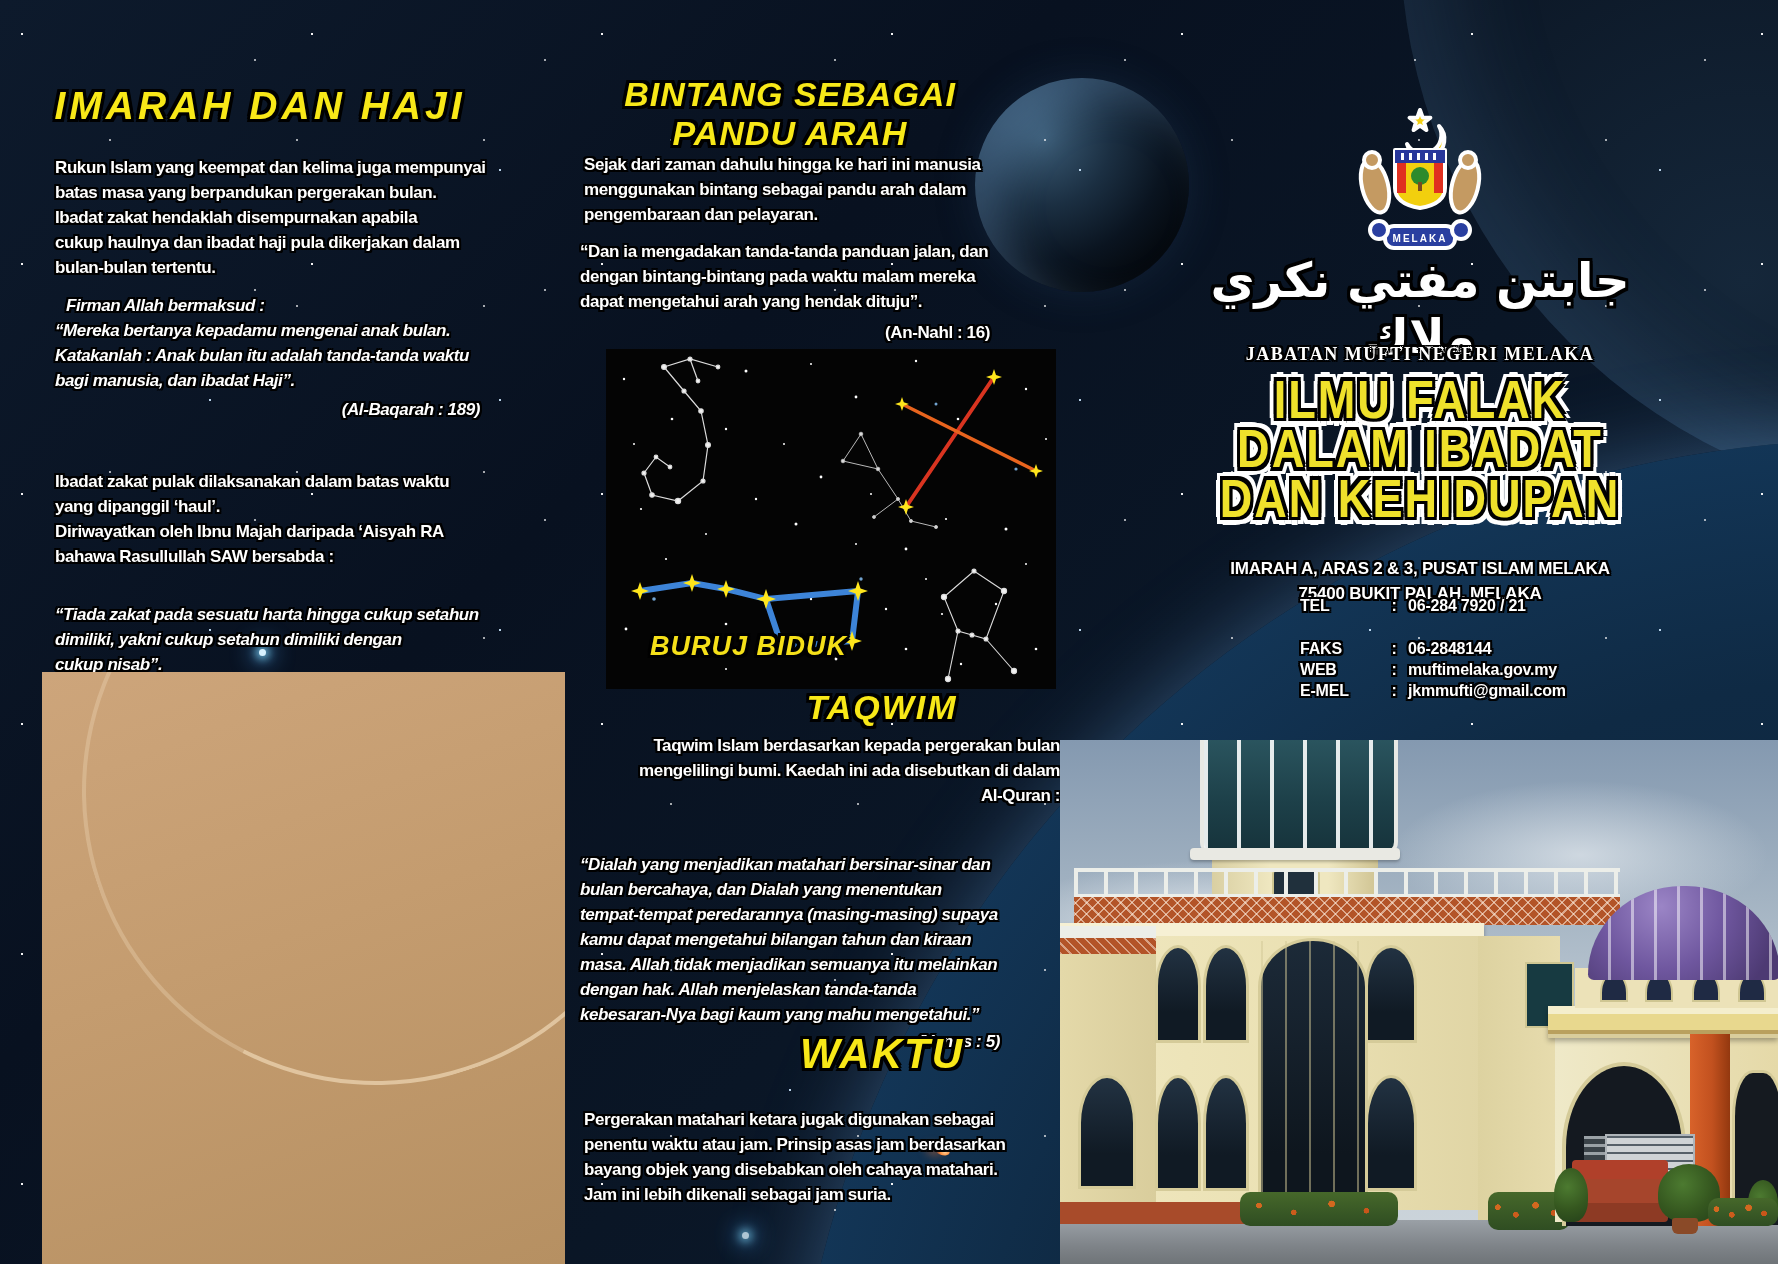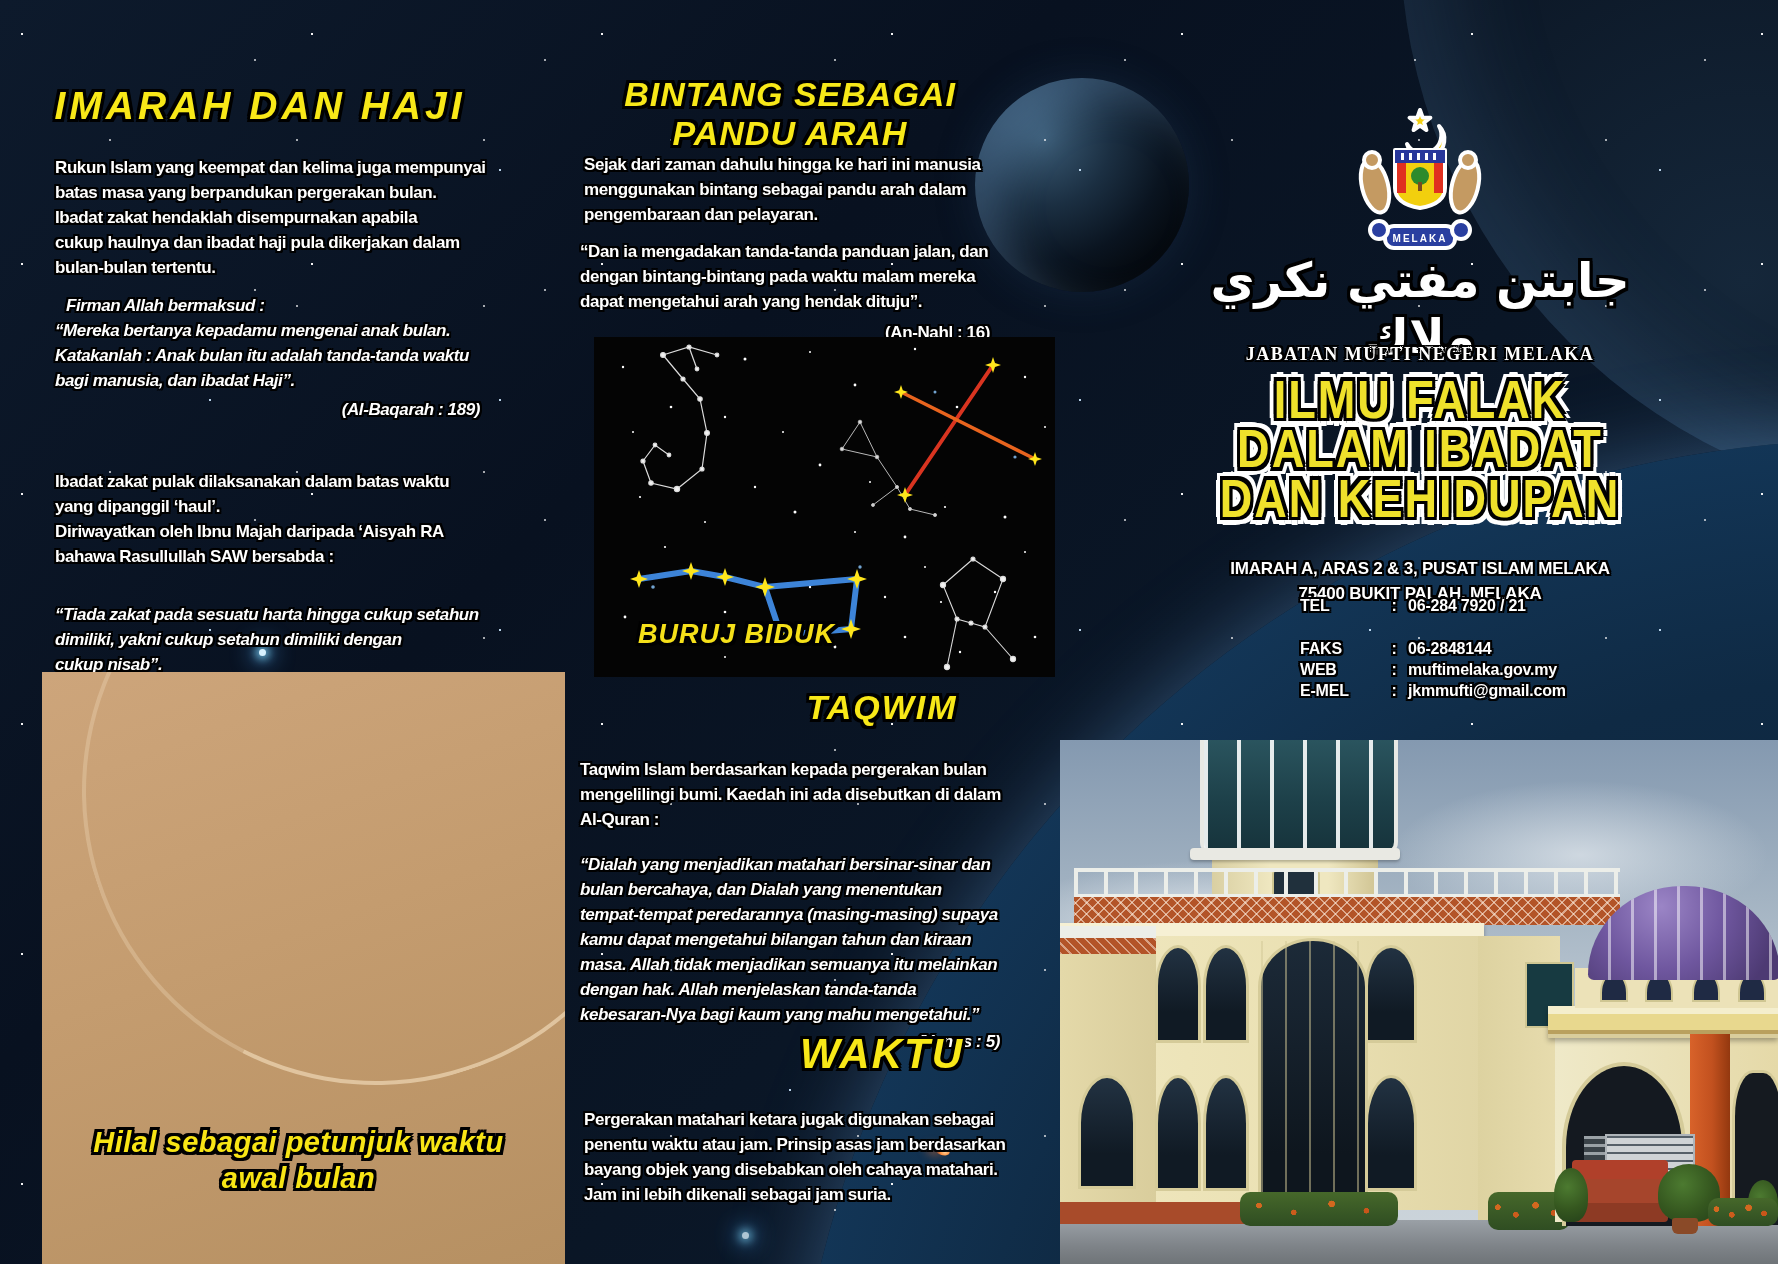--- a/index.html
+++ b/index.html
@@ -175,37 +175,35 @@
     <p class="abs body-text ol2" style="left:55px;top:452px;width:480px;">Ibadat zakat pulak dilaksanakan dalam batas waktu
 yang dipanggil ‘haul’.</p>
     <p class="abs body-text ol2" style="left:55px;top:508px;width:480px;margin-top:11px;">Diriwayatkan oleh Ibnu Majah daripada ‘Aisyah RA
 bahawa Rasullullah SAW bersabda :</p>
     <p class="abs body-text ol2 ital" style="left:55px;top:585px;width:480px;">“Tiada zakat pada sesuatu harta hingga cukup setahun
 dimiliki, yakni cukup setahun dimiliki dengan
 cukup nisab”.</p>
 
     <figure class="abs hilal" style="margin:0;">
       <div class="crescent"></div>
-      <figcaption class="hilal-caption ol3">Hilal sebagai petunjuk waktu
-awal bulan</figcaption>
     </figure>
   </section>
 
   <section>
     <h1 class="abs h-yellow ol3" style="left:565px;top:52px;width:450px;font-size:34px;line-height:39px;letter-spacing:1px;">BINTANG SEBAGAI
 PANDU ARAH</h1>
     <p class="abs body-text ol2" style="left:584px;top:135px;width:470px;">Sejak dari zaman dahulu hingga ke hari ini manusia
 menggunakan bintang sebagai pandu arah dalam
 pengembaraan dan pelayaran.</p>
     <p class="abs body-text ol2" style="left:580px;top:222px;width:470px;">“Dan ia mengadakan tanda-tanda panduan jalan, dan
 dengan bintang-bintang pada waktu malam mereka
 dapat mengetahui arah yang hendak dituju”.</p>
     <p class="abs body-text ol2 ref" style="left:580px;top:303px;width:410px;">(An-Nahl : 16)</p>
 
-    <figure class="abs constel" style="margin:4px;padding-left:11px;">
+    <figure class="abs constel" style="margin:16px;">
       <svg width="450" height="340" viewBox="0 0 450 340">
         <rect width="450" height="340" fill="#040404"></rect>
 
         <g fill="#ffffff">
           <circle cx="18" cy="30" r="1.2"></circle>
             <circle cx="140" cy="22" r="1.5"></circle>
             <circle cx="205" cy="15" r="1"></circle>
           <circle cx="250" cy="48" r="1.4"></circle>
             <circle cx="310" cy="12" r="1.2"></circle>
             <circle cx="352" cy="70" r="1.3"></circle>
@@ -317,21 +315,21 @@
             <circle cx="366" cy="286" r="2"></circle>
             <circle cx="380" cy="290" r="2"></circle>
           <circle cx="342" cy="330" r="2.6"></circle>
             <circle cx="408" cy="322" r="2.6"></circle>
         </g>
       </svg>
       <figcaption class="buruj-label ol3">BURUJ BIDUK</figcaption>
     </figure>
 
     <h2 class="abs h-yellow ol3" style="left:582px;top:688px;width:600px;font-size:34px;letter-spacing:2px;margin:0;">TAQWIM</h2>
-    <p class="abs body-text ol2" style="left:580px;top:740px;width:480px;">Taqwim Islam berdasarkan kepada pergerakan bulan
+    <p class="abs body-text ol2" style="left:580px;top:716px;width:480px;text-align:right;">Taqwim Islam berdasarkan kepada pergerakan bulan
 mengelilingi bumi. Kaedah ini ada disebutkan di dalam
 Al-Quran :</p>
     <p class="abs body-text ol2 ital" style="left:580px;top:835px;width:480px;">“Dialah yang menjadikan matahari bersinar-sinar dan
 bulan bercahaya, dan Dialah yang menentukan
 tempat-tempat peredarannya (masing-masing) supaya
 kamu dapat mengetahui bilangan tahun dan kiraan
 masa. Allah tidak menjadikan semuanya itu melainkan
 dengan hak. Allah menjelaskan tanda-tanda
 kebesaran-Nya bagi kaum yang mahu mengetahui.”</p>
     <p class="abs body-text ol2 ital ref" style="left:580px;top:1012px;width:420px;">(Yunus : 5)</p>

